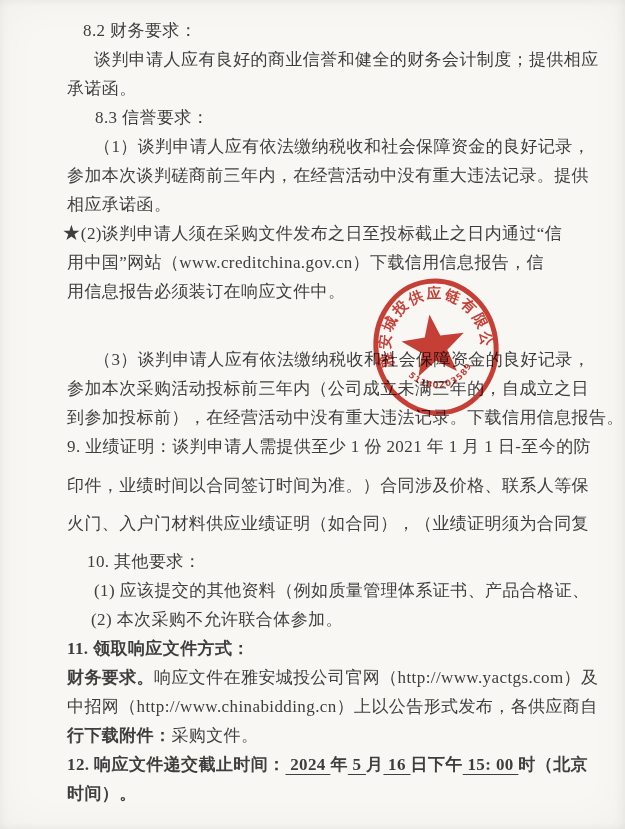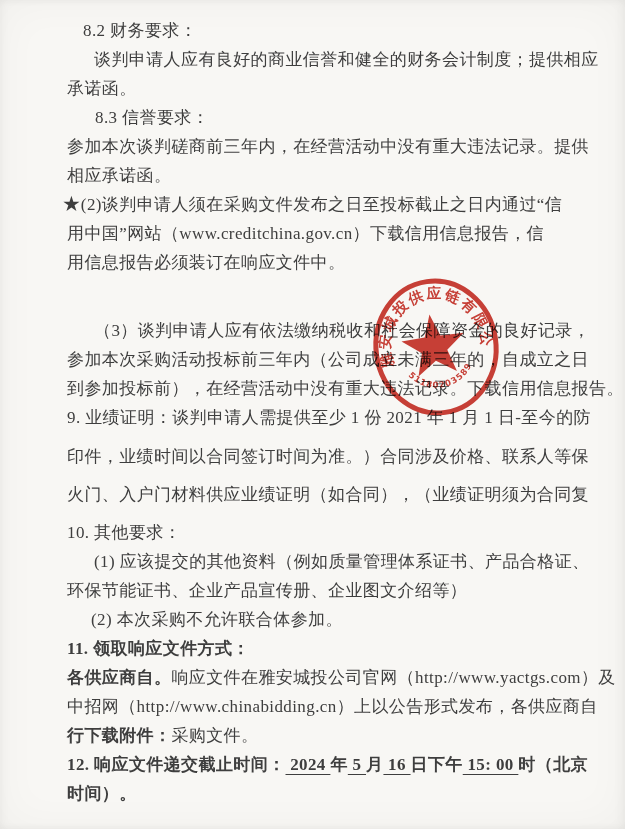--- a/index.html
+++ b/index.html
@@ -31,37 +31,37 @@
 </head>
 <body>
 
 <div class="page" style="background: rgb(248, 247, 244);">
 
   <div class="doc-body" style="color: rgb(62, 62, 62);">
       <div class="line" style="margin-left: 16px;"><span>8.2 财务要求：</span></div>
       <div class="line" style="margin-left: 27px;"><span>谈判申请人应有良好的商业信誉和健全的财务会计制度；提供相应</span></div>
       <div class="line"><span>承诺函。</span></div>
       <div class="line" style="margin-left: 28px;"><span>8.3 信誉要求：</span></div>
+      <div class="line" style="margin-left: 27px;"><span>（1）谈判申请人应有依法缴纳税收和社会保障资金的良好记录，</span></div>
       <div class="line"><span>参加本次谈判磋商前三年内，在经营活动中没有重大违法记录。提供</span></div>
       <div class="line"><span>相应承诺函。</span></div>
       <div class="line" style="margin-left: -5px;"><span class="star">★</span><span>(2)谈判申请人须在采购文件发布之日至投标截止之日内通过“信</span></div>
       <div class="line"><span>用中国”网站（www.creditchina.gov.cn）下载信用信息报告，信</span></div>
       <div class="line"><span>用信息报告必须装订在响应文件中。</span></div>
       <div class="line" style="margin-left: 27px; margin-top: 39px;"><span>（3）谈判申请人应有依法缴纳税收和社会保障资金的良好记录，</span></div>
       <div class="line"><span>参加本次采购活动投标前三年内（公司成立未满三年的，自成立之日</span></div>
       <div class="line"><span>到参加投标前），在经营活动中没有重大违法记录。下载信用信息报告。</span></div>
       <div class="line"><span>9. 业绩证明：谈判申请人需提供至少 1 份 2021 年 1 月 1 日-至今的防</span></div>
       <div class="line" style="margin-top: 10px;"><span>印件，业绩时间以合同签订时间为准。）合同涉及价格、联系人等保</span></div>
       <div class="line" style="margin-top: 9px;"><span>火门、入户门材料供应业绩证明（如合同），（业绩证明须为合同复</span></div>
-      <div class="line" style="margin-top: 9px;"><span>10. 其他要求：</span></div>
+      <div class="line" style="margin-top: 9px; margin-left: 20px;"><span>10. 其他要求：</span></div>
       <div class="line" style="margin-left: 27px;"><span>(1) 应该提交的其他资料（例如质量管理体系证书、产品合格证、</span></div>
-      <div class="line"><span>环保节能证书、企业产品宣传册、企业图文介绍等）</span></div>
       <div class="line" style="margin-left: 24px;"><span>(2) 本次采购不允许联合体参加。</span></div>
       <div class="line"><span class="b">11. 领取响应文件方式：</span></div>
-      <div class="line"><span class="b">各供应商自。</span><span>响应文件在雅安城投公司官网（http://www.yactgs.com）及</span></div>
+      <div class="line"><span class="b">财务要求。</span><span>响应文件在雅安城投公司官网（http://www.yactgs.com）及</span></div>
       <div class="line"><span>中招网（http://www.chinabidding.cn）上以公告形式发布，各供应商自</span></div>
       <div class="line"><span class="b">行下载附件：</span><span>采购文件。</span></div>
       <div class="line"><span class="b">12. 响应文件递交截止时间：</span><span class="b u"> 2024 </span><span class="b">年</span><span class="b u"> 5 </span><span class="b">月</span><span class="b u"> 16 </span><span class="b">日下午</span><span class="b u"> 15: 00 </span><span class="b">时（北京</span></div>
       <div class="line"><span class="b">时间）。</span></div>
     </div>
 
   <div class="seal" style="color: rgb(197, 38, 28);">
     <svg viewBox="0 0 132 148">
       <g transform="rotate(-8 66 74)" fill="currentColor" stroke="none">
         <ellipse cx="66" cy="74" rx="60" ry="66" fill="none" stroke="currentColor" stroke-width="5"></ellipse>

